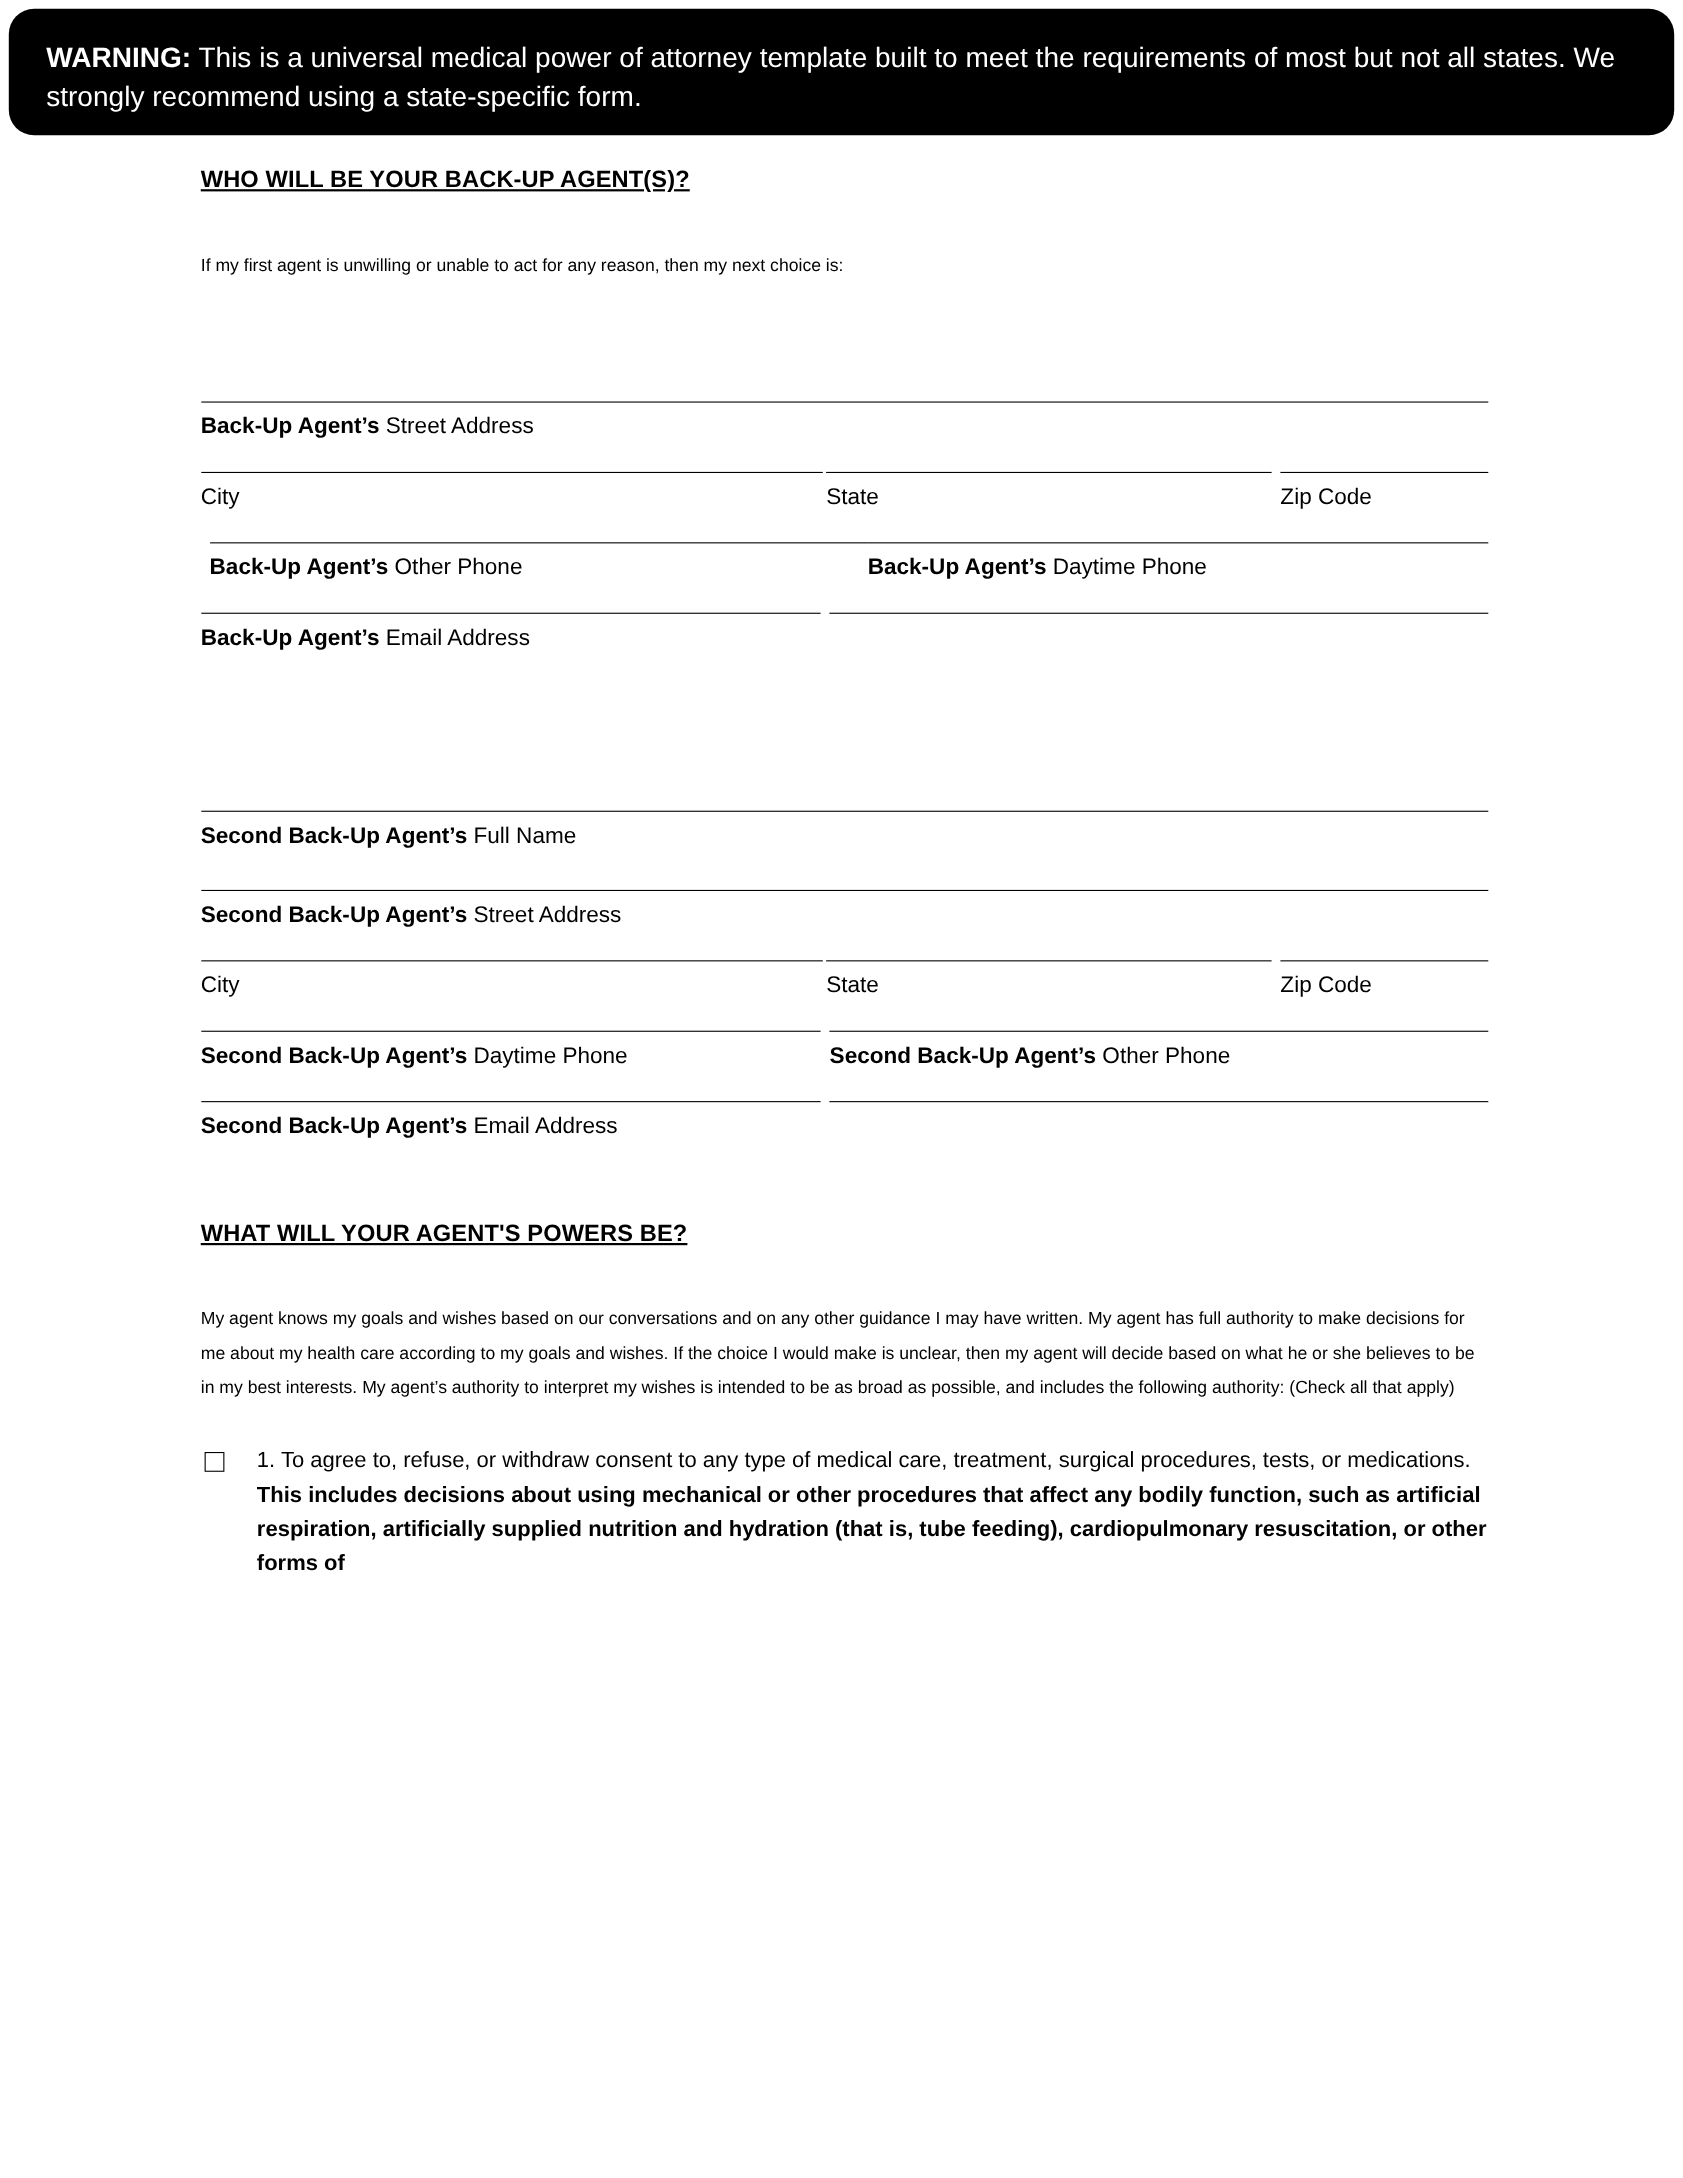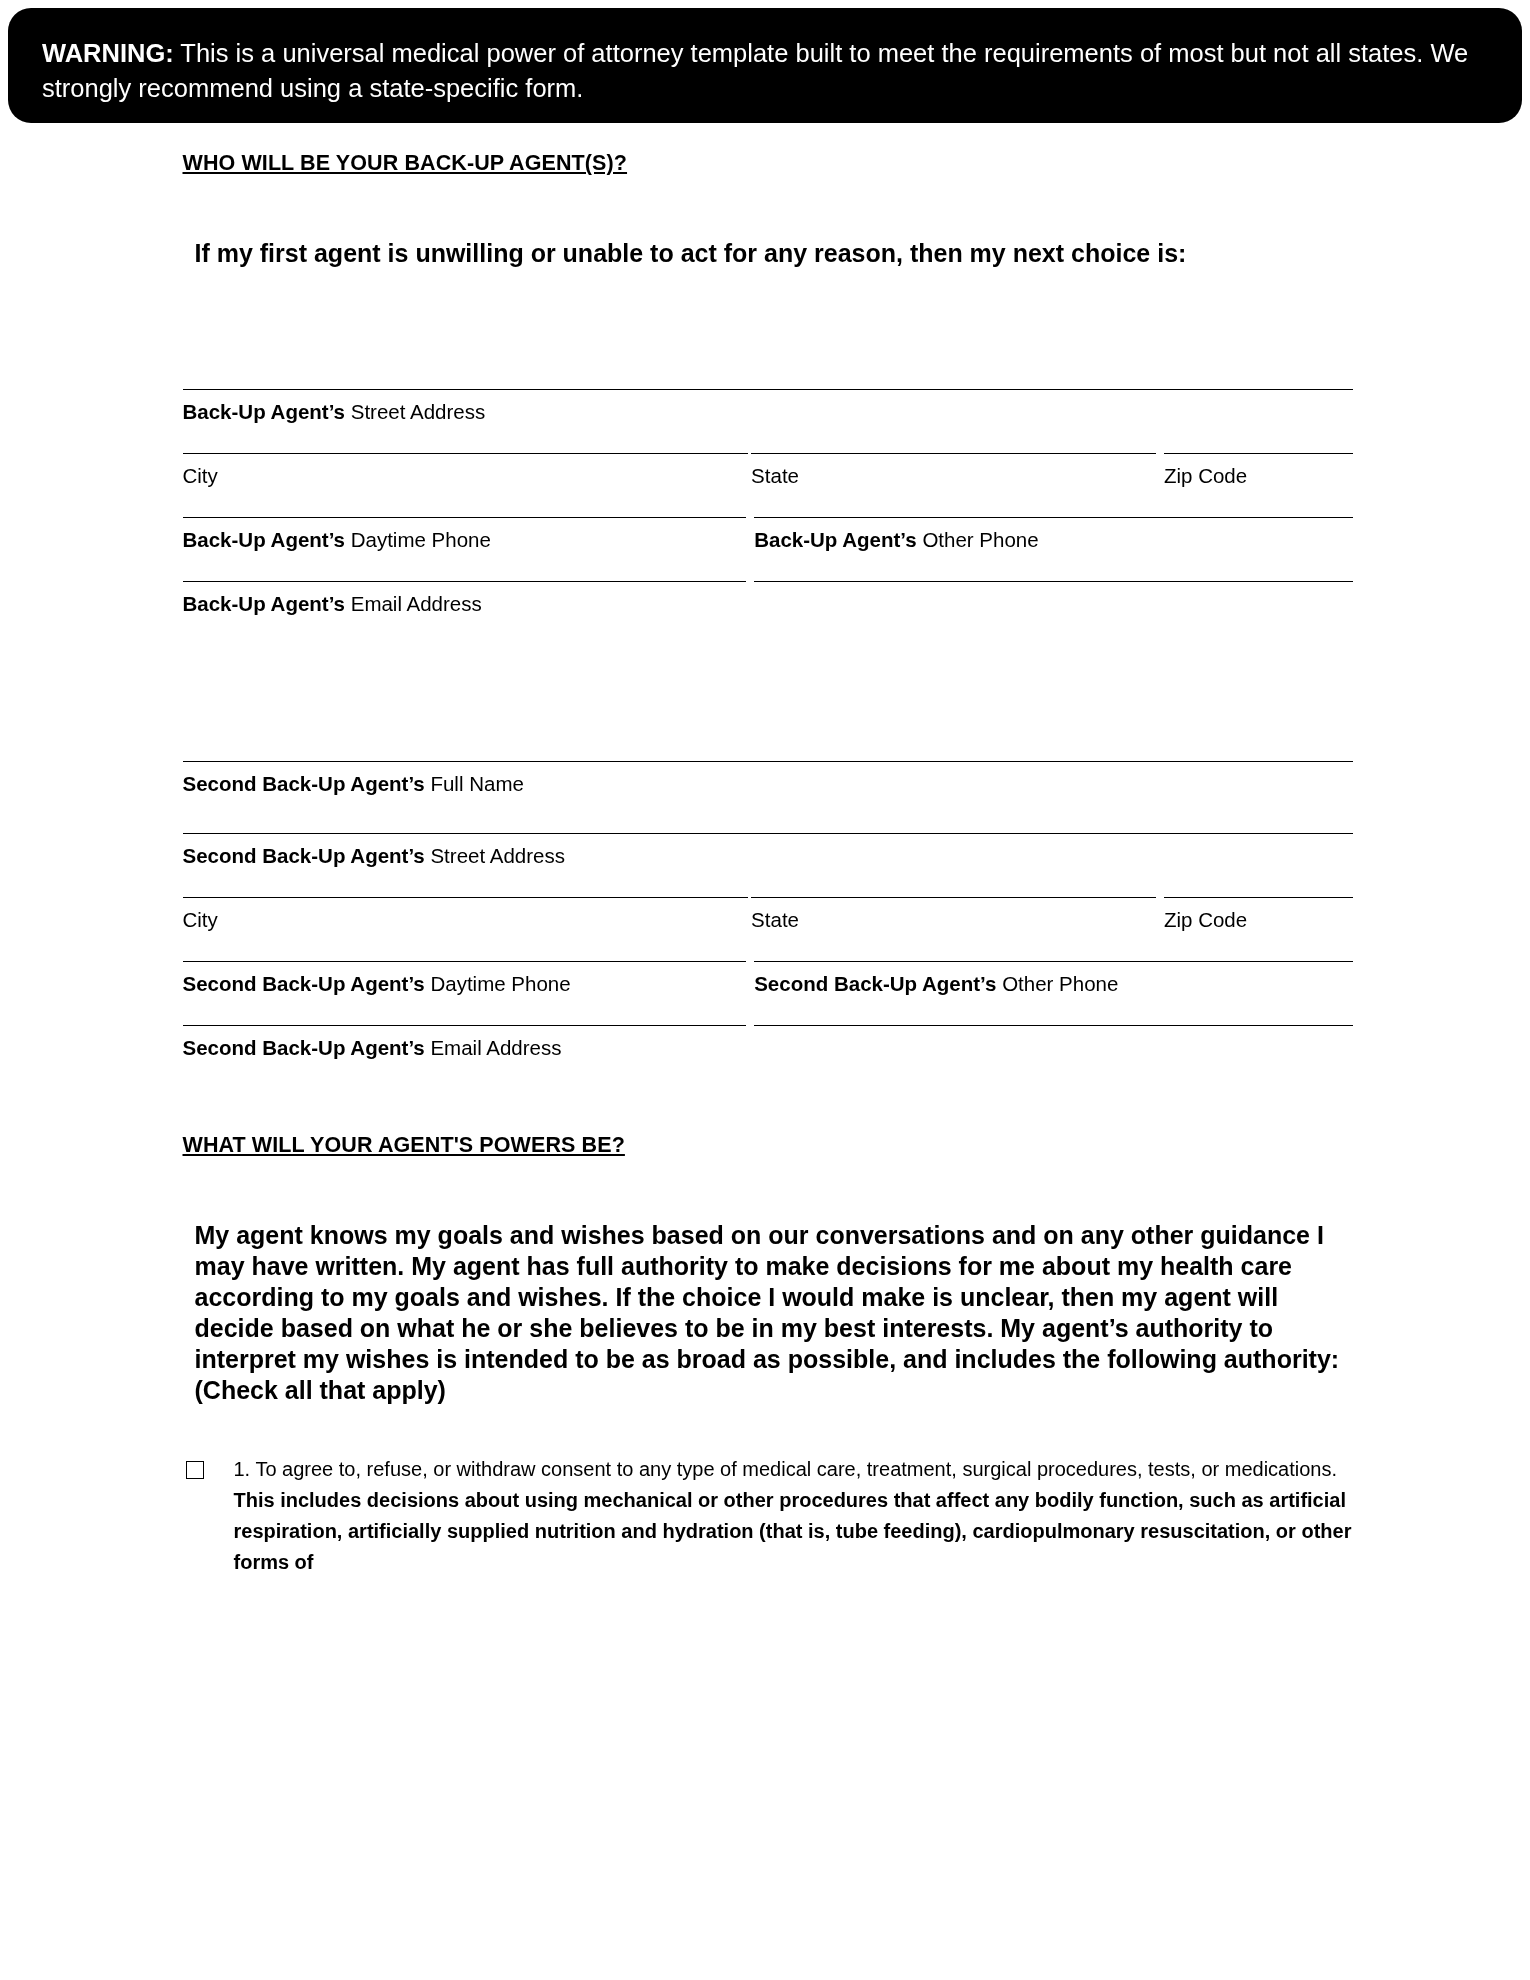--- a/index.html
+++ b/index.html
@@ -55,24 +55,24 @@
   h2.section-heading {
     font-size: 21.5px;
     font-weight: bold;
     text-align: left;
     text-decoration: underline;
     margin: 0;
     letter-spacing: 0.1px;
   }
 
   p.para {
-    font-size: 25px;
+    font-size: 16px;
     line-height: 31px;
-    margin: 12px;
-    font-weight: 700;
+    margin: 0;
+    font-weight: 400;
   }
 
   
   .field-block {
     position: relative;
   }
   .rule {
     border-top: 1.6px solid #000;
     height: 0;
   }
@@ -161,30 +161,30 @@
       </div>
       <div class="field-block col-zip">
         <div class="rule"></div>
         <div class="field-label">Zip Code</div>
       </div>
     </div>
 
     <div class="gap-28"></div>
 
     <div class="row">
+      <div class="field-block col-half-r">
+        <div class="rule"></div>
+        <div class="field-label">
+          <b>Back-Up Agent’s</b><span> Other Phone</span>
+        </div>
+      </div>
       <div class="field-block col-half-l">
         <div class="rule"></div>
         <div class="field-label">
           <b>Back-Up Agent’s</b><span> Daytime Phone</span>
-        </div>
-      </div>
-      <div class="field-block col-half-r">
-        <div class="rule"></div>
-        <div class="field-label">
-          <b>Back-Up Agent’s</b><span> Other Phone</span>
         </div>
       </div>
     </div>
 
     <div class="gap-28"></div>
 
     <div class="row">
       <div class="field-block col-half-l">
         <div class="rule"></div>
         <div class="field-label">

